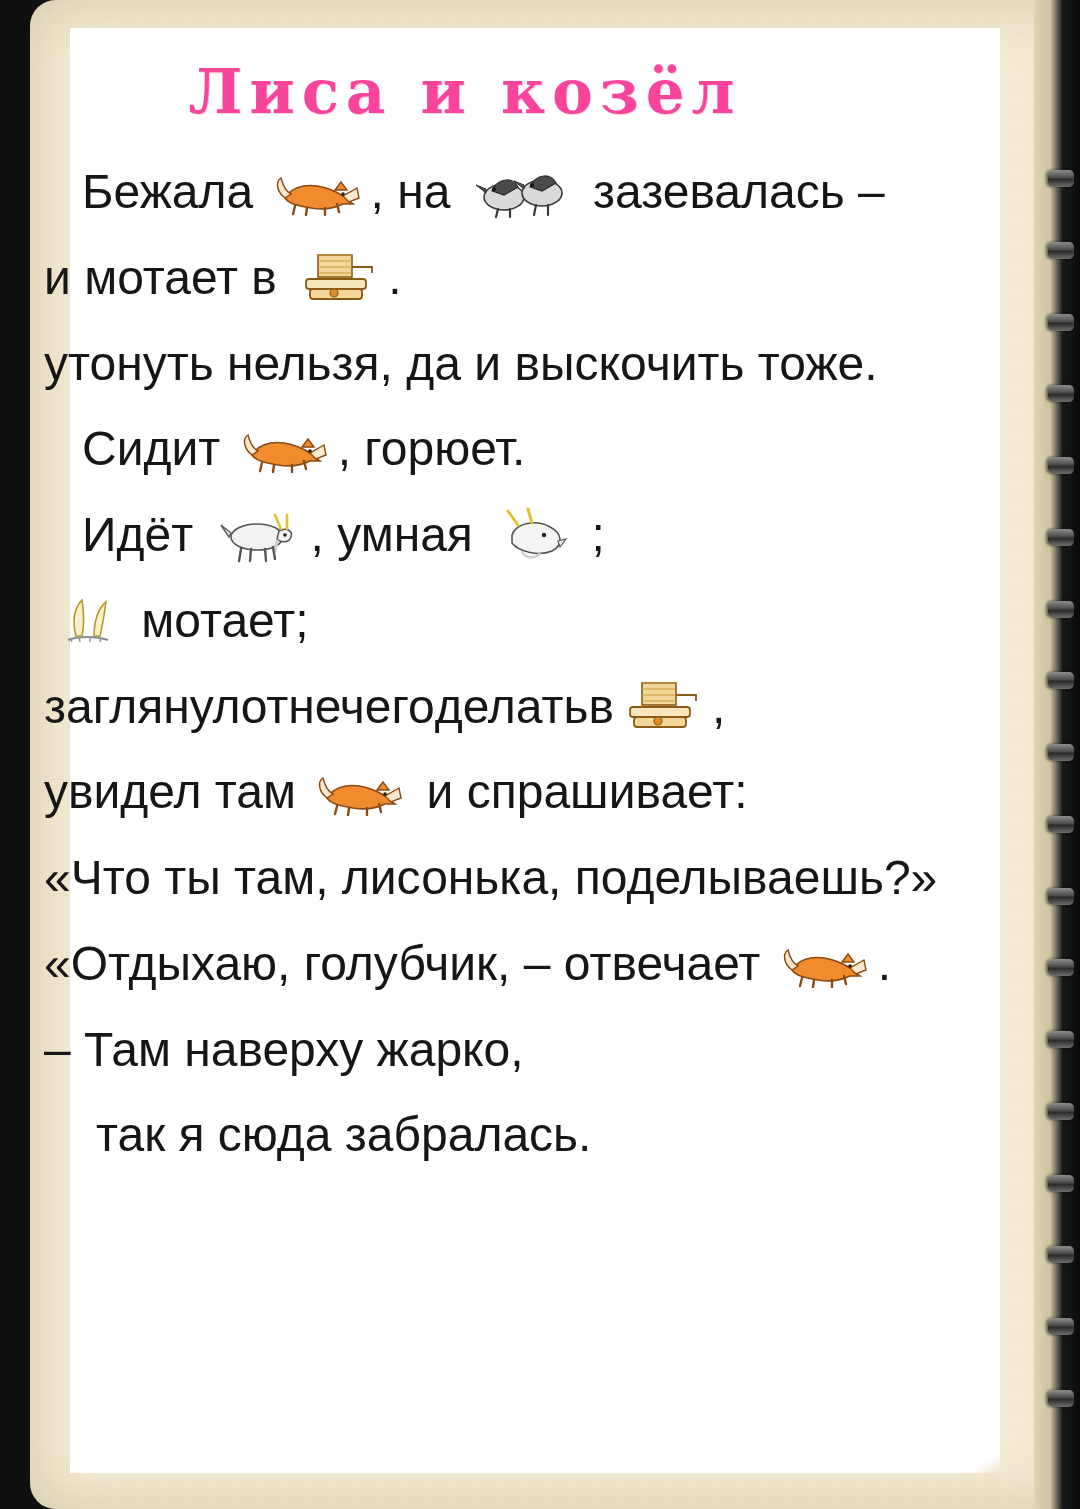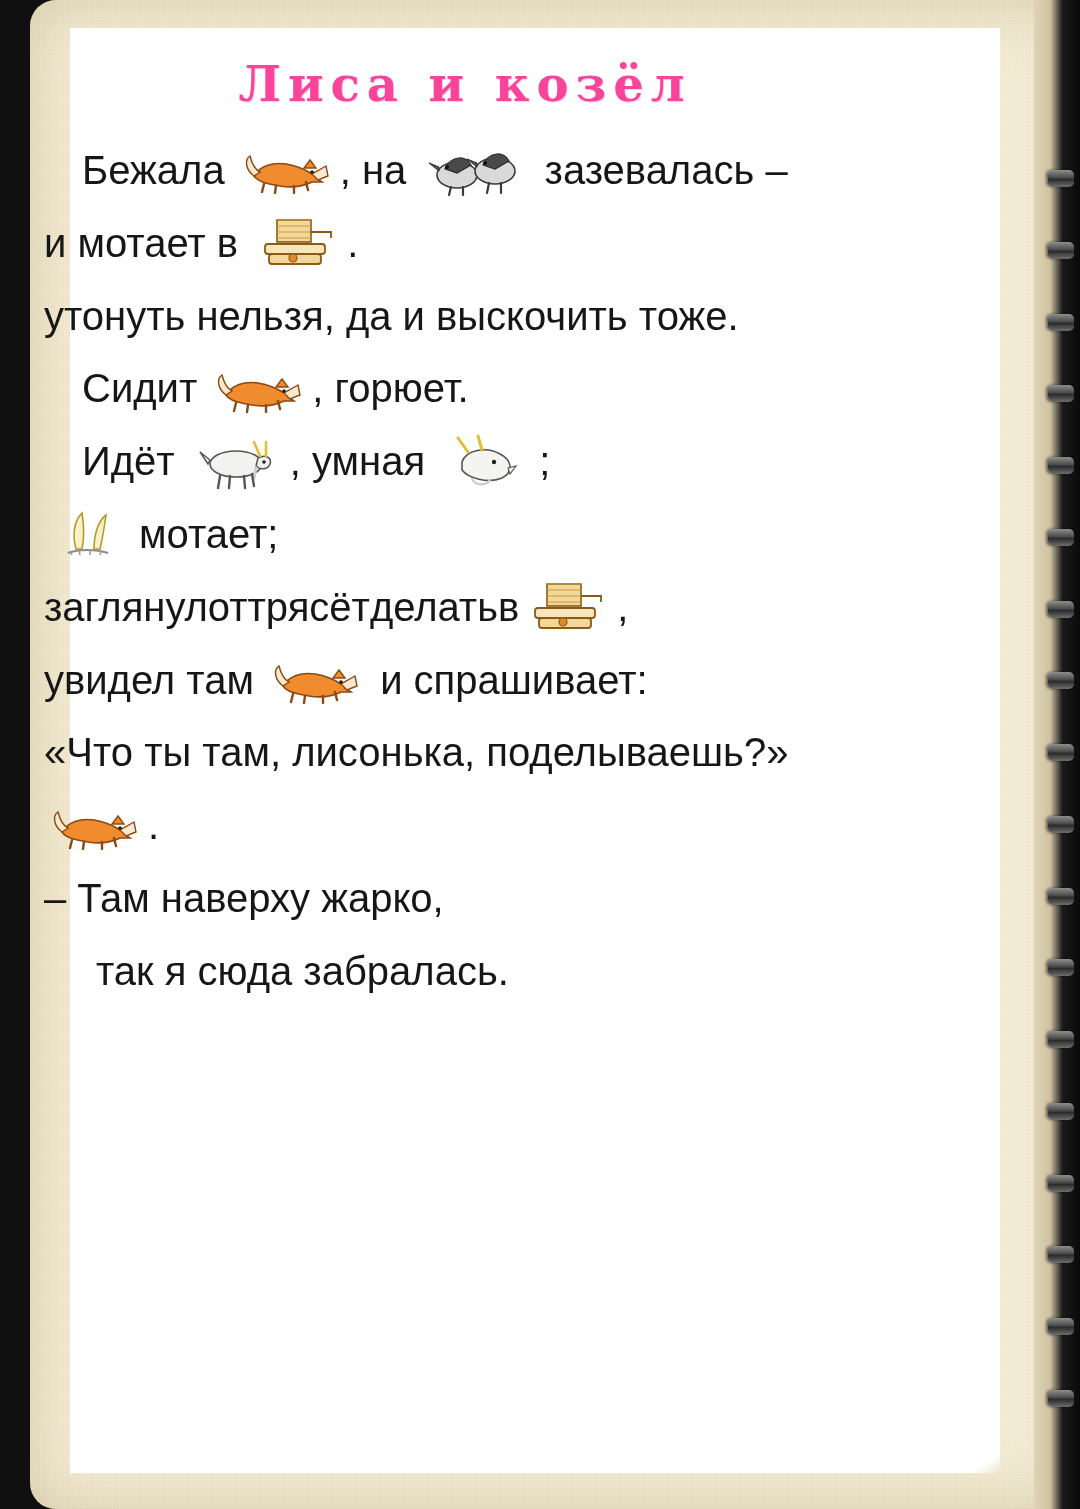--- a/index.html
+++ b/index.html
@@ -93,27 +93,27 @@
     position: absolute;
     left: 44px;
     top: 56px;
     width: 842px;
   }
   .title {
     text-align: center;
     color: #f8459b;
     font-family: "DejaVu Serif", serif;
     font-weight: bold;
-    font-size: 48px;
+    font-size: 61px;
     letter-spacing: 7px;
     margin: 0 0 26px 0;
     text-shadow: 1px 1px 0 rgba(255,120,180,0.35);
   }
   .line {
-    font-size: 40px;
+    font-size: 48px;
     line-height: 1.62;
     color: #161616;
     display: flex;
     align-items: center;
     flex-wrap: nowrap;
     white-space: pre;
     margin: 0 0 8px 0;
   }
   .line.indent { padding-left: 38px; }
   .line.indent2 { padding-left: 52px; }
@@ -217,21 +217,21 @@
     </svg></span><span> ;</span></div>
         <div class="line"><span class="ico" title="рога"><svg width="72" height="50" viewBox="0 0 72 50">
       <path d="M26 40 C22 26 24 12 32 4 C34 16 34 30 32 40 Z" fill="#f7f0c8" stroke="#b59a2a" stroke-width="1.6"></path>
       <path d="M44 40 C44 26 48 12 56 6 C54 20 52 32 50 40 Z" fill="#f7f0c8" stroke="#b59a2a" stroke-width="1.6"></path>
       <path d="M18 44 C28 40 46 40 58 44" stroke="#8a8a8a" stroke-width="2.2" fill="none"></path>
       <path d="M22 46 L20 42 M30 46 L29 41 M40 46 L40 41 M50 46 L51 42" stroke="#9a9a9a" stroke-width="1.6"></path>
     </svg></span><span> мотает;</span></div>
         <div class="line justify">
           <span>заглянул</span>
           <span>от</span>
-          <span>трясёт</span>
+          <span>нечего</span>
           <span>делать</span>
           <span>в</span>
           <span class="ico" title="колодец">
             <svg width="86" height="58" viewBox="0 0 86 58">
       <rect x="22" y="6" width="34" height="22" fill="#f3d79a" stroke="#8a5a16" stroke-width="1.6"></rect>
       <path d="M22 6 L56 6 M22 12 L56 12 M22 18 L56 18 M22 24 L56 24" stroke="#c89a3c" stroke-width="1"></path>
       <rect x="10" y="30" width="60" height="10" rx="3" fill="#f7e6bd" stroke="#8a5a16" stroke-width="1.8"></rect>
       <rect x="14" y="40" width="52" height="10" rx="3" fill="#f3d79a" stroke="#8a5a16" stroke-width="1.8"></rect>
       <path d="M56 18 L76 18 L76 24" stroke="#8a5a16" stroke-width="1.8" fill="none"></path>
       <circle cx="38" cy="44" r="4" fill="#e08a2a" stroke="#8a5a16" stroke-width="1.2"></circle>
@@ -241,21 +241,21 @@
         </div>
         <div class="line"><span>увидел там </span><span class="ico" title="лиса"><svg width="92" height="48" viewBox="0 0 92 48">
       <path d="M12 30 C18 20 30 16 44 18 C56 20 64 24 70 28 L78 24 L74 32 L80 36 L70 36 C62 40 50 42 38 40 C26 38 16 36 12 30 Z" fill="#f08c2e" stroke="#8a4a12" stroke-width="1.6"></path>
       <path d="M70 28 L84 20 L86 30 L76 34 Z" fill="#fbe9cf" stroke="#8a4a12" stroke-width="1.4"></path>
       <path d="M62 22 L68 14 L74 22 Z" fill="#f08c2e" stroke="#8a4a12" stroke-width="1.4"></path>
       <circle cx="70" cy="26" r="1.8" fill="#2a1a08"></circle>
       <path d="M22 38 L20 46 M34 40 L33 47 M52 40 L52 47 M64 36 L66 44" stroke="#8a4a12" stroke-width="2.4" fill="none" stroke-linecap="round"></path>
       <path d="M12 30 C4 24 2 14 8 10 C10 18 14 24 18 26 Z" fill="#fbe9cf" stroke="#8a4a12" stroke-width="1.4"></path>
     </svg></span><span> и спрашивает:</span></div>
         <div class="line"><span>«Что ты там, лисонька, поделываешь?»</span></div>
-        <div class="line"><span class="ico" title="лиса"><svg width="92" height="48" viewBox="0 0 92 48">
+        <div class="line"><span>«Отдыхаю, голубчик, – отвечает </span><span class="ico" title="лиса"><svg width="92" height="48" viewBox="0 0 92 48">
       <path d="M12 30 C18 20 30 16 44 18 C56 20 64 24 70 28 L78 24 L74 32 L80 36 L70 36 C62 40 50 42 38 40 C26 38 16 36 12 30 Z" fill="#f08c2e" stroke="#8a4a12" stroke-width="1.6"></path>
       <path d="M70 28 L84 20 L86 30 L76 34 Z" fill="#fbe9cf" stroke="#8a4a12" stroke-width="1.4"></path>
       <path d="M62 22 L68 14 L74 22 Z" fill="#f08c2e" stroke="#8a4a12" stroke-width="1.4"></path>
       <circle cx="70" cy="26" r="1.8" fill="#2a1a08"></circle>
       <path d="M22 38 L20 46 M34 40 L33 47 M52 40 L52 47 M64 36 L66 44" stroke="#8a4a12" stroke-width="2.4" fill="none" stroke-linecap="round"></path>
       <path d="M12 30 C4 24 2 14 8 10 C10 18 14 24 18 26 Z" fill="#fbe9cf" stroke="#8a4a12" stroke-width="1.4"></path>
     </svg></span><span>.</span></div>
         <div class="line"><span>– Там наверху жарко,</span></div>
         <div class="line indent2"><span>так я сюда забралась.</span></div>
       </div>

